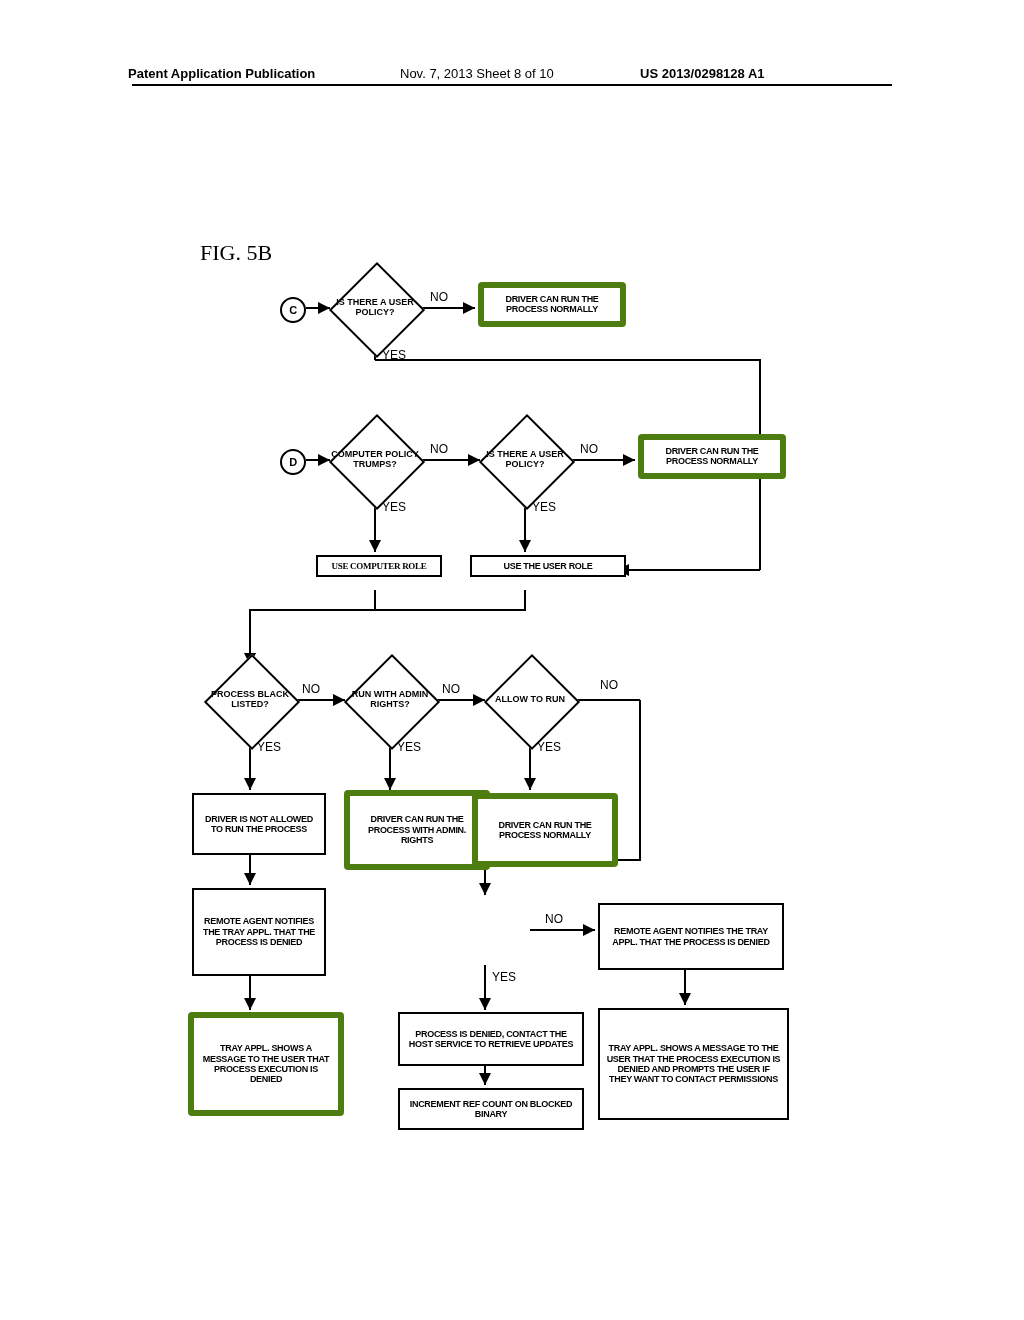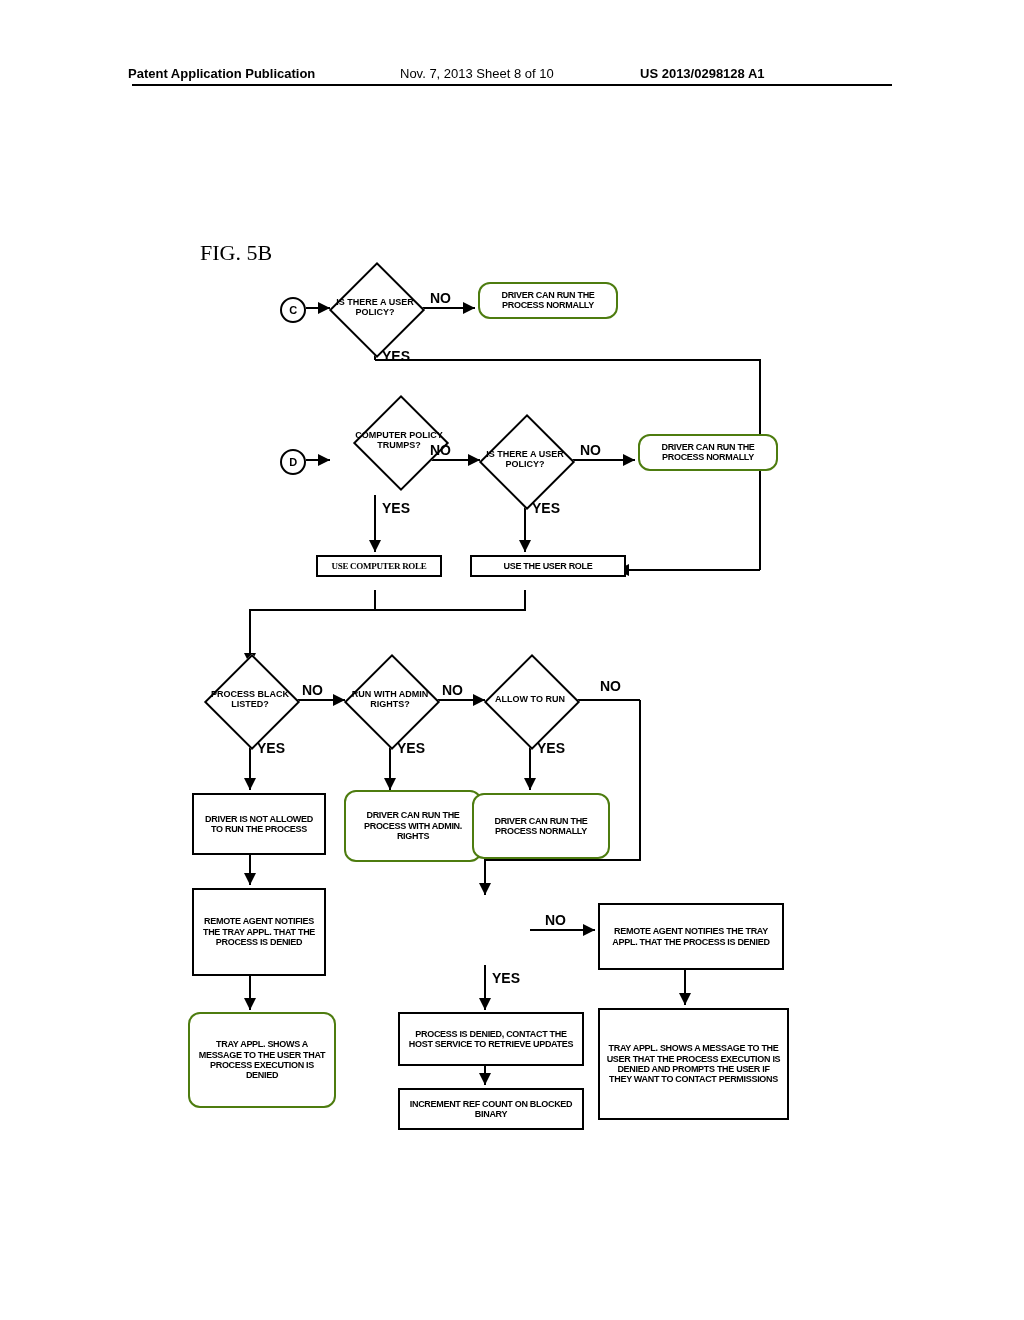--- a/index.html
+++ b/index.html
@@ -94,22 +94,22 @@
     border: 2px solid #000;
     background: #fff;
     display: flex;
     align-items: center;
     justify-content: center;
     padding: 4px 6px;
     line-height: 1.15;
   }
   
   .term {
-    border: 2px solid #4d7c0f;
-    border-radius: 12px;
+    border: 6px solid #4d7c0f;
+    border-radius: 4px;
     background: #fff;
     display: flex;
     align-items: center;
     justify-content: center;
     padding: 6px 8px;
     line-height: 1.15;
   }
   
   .conn {
     width: 22px;
@@ -126,22 +126,22 @@
   
   svg.flow {
     position: absolute;
     left: 0; top: 0;
     width: 1024px;
     height: 1320px;
     pointer-events: none;
   }
   .edge-label {
     position: absolute;
-    font-size: 14px;
-    font-weight: bold;
+    font-size: 12px;
+    font-weight: normal;
   }
 </style>
 </head>
 <body>
 
 <div class="page">
 
   <div class="header">
     <div class="hdr-left">Patent Application Publication</div>
     <div class="hdr-mid">Nov. 7, 2013  Sheet 8 of 10</div>
@@ -211,21 +211,21 @@
   <div class="conn abs" style="left:280px; top:449px;">D</div>
 
   <div class="diamond" style="left:330px; top:273px;">
     <div class="shape"></div>
       <div class="label">IS THERE A USER POLICY?</div>
   </div>
   <div class="edge-label" style="left:430px; top:290px;">NO</div>
   <div class="edge-label" style="left:382px; top:348px;">YES</div>
   <div class="term abs" style="left:478px; top:282px; width:120px;">DRIVER CAN RUN THE PROCESS NORMALLY</div>
 
-  <div class="diamond" style="left:330px; top:406px;margin-left:24px;">
+  <div class="diamond" style="left:330px; top:425px;">
     <div class="shape"></div>
       <div class="label">COMPUTER POLICY TRUMPS?</div>
   </div>
   <div class="edge-label" style="left:430px; top:442px;">NO</div>
   <div class="edge-label" style="left:382px; top:500px;">YES</div>
 
   <div class="diamond" style="left:480px; top:425px;">
     <div class="shape"></div>
       <div class="label">IS THERE A USER POLICY?</div>
   </div>

